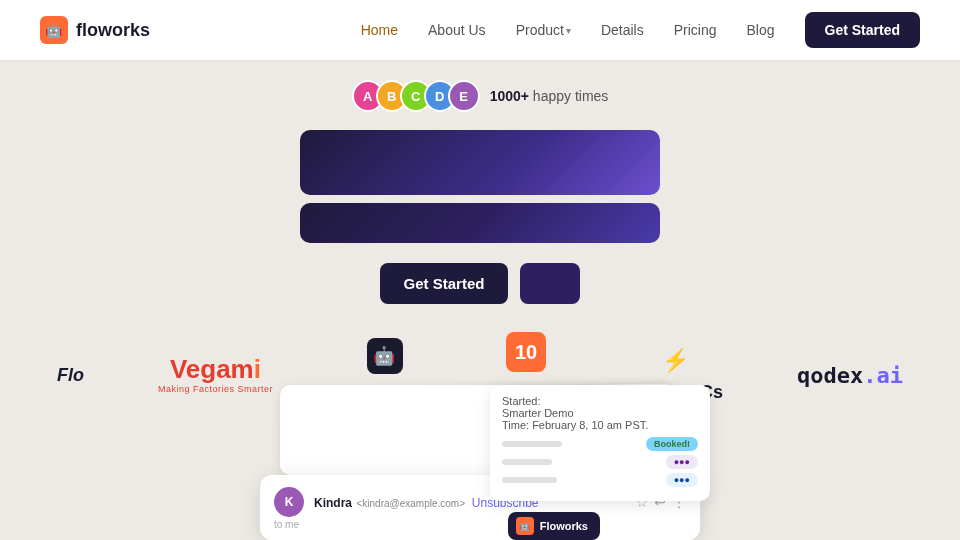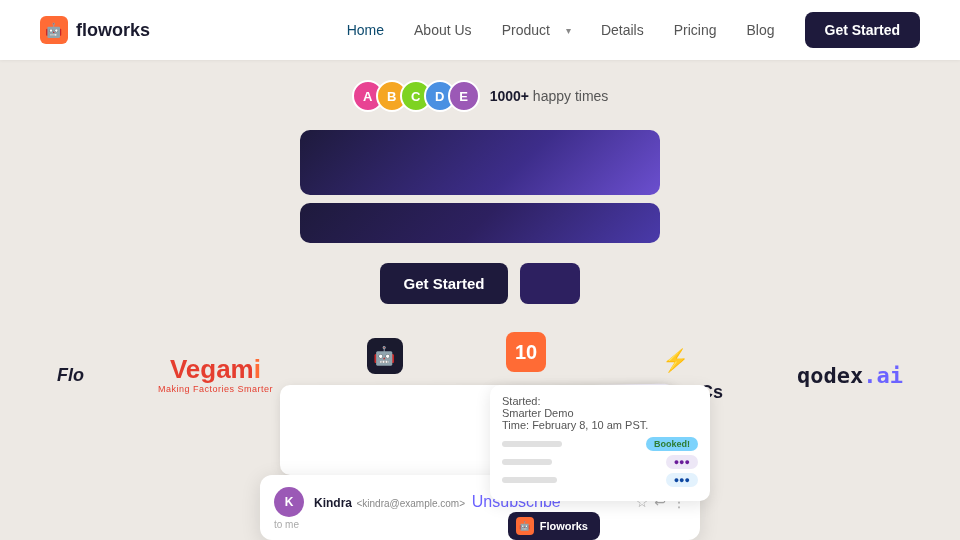--- a/index.html
+++ b/index.html
@@ -50,27 +50,27 @@
       gap: 30px;
       margin-right: 30px;
     }
     .nav-link {
       font-size: 14px;
       color: #555;
       text-decoration: none;
       cursor: pointer;
     }
     .nav-link.active {
-      color: #0c4a6e;
+      color: #a16207;
       font-weight: 500;
     }
     .nav-link-product {
       display: flex;
       align-items: center;
-      gap: 16px;
+      gap: 2px;
       font-size: 14px;
       color: #555;
       cursor: pointer;
     }
     .chevron {
       font-size: 10px;
       color: #888;
     }
     .btn-get-started-nav {
       background: #1e1a3c;
@@ -406,21 +406,21 @@
       font-size: 12px;
       font-weight: 700;
       color: #1a1a2e;
       display: inline;
     }
     .sender-email-addr {
       font-size: 10px;
       color: #888;
     }
     .unsubscribe-link {
-      font-size: 16px;
+      font-size: 12px;
       color: #6c63ff;
       margin-left: 4px;
     }
     .email-actions {
       display: flex;
       gap: 6px;
       color: #aaa;
       font-size: 14px;
     }
     .to-me {

